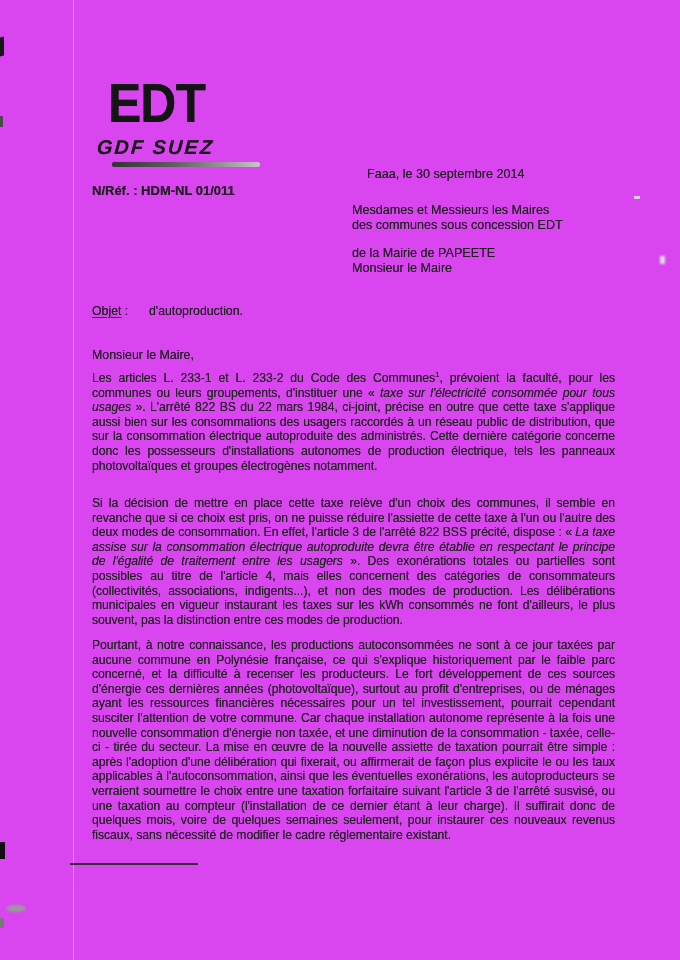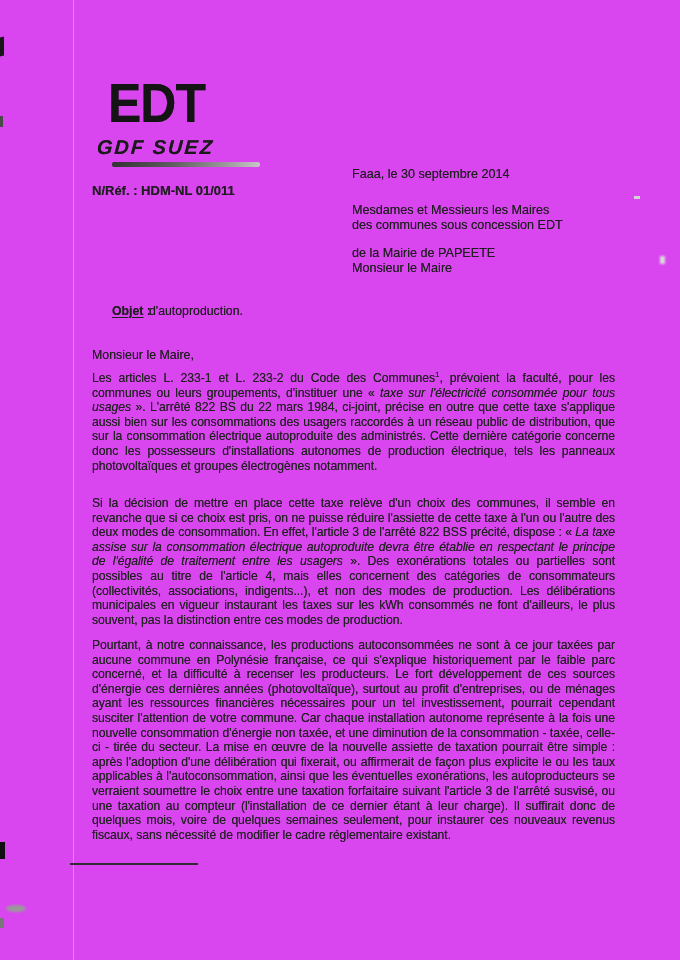--- a/index.html
+++ b/index.html
@@ -31,30 +31,30 @@
     color:#1a1a1a; transform:skewX(-4deg); line-height:1;
   }
   .logo-smudge{
     position:absolute; left:112px; top:162px; width:148px; height:5px;
     background:linear-gradient(90deg,#333 0%,#5d5d5d 40%,#979797 75%,#c6c6c6 100%);
     filter:blur(0.5px); border-radius:2px;
   }
   .ref-line{ position:absolute; left:92px; top:183px; font-size:13px; font-weight:bold; }
   .ref-label{ text-underline-offset:2px;text-align:right; }
   .header-right{ position:absolute; left:352px; top:167px; font-size:12.6px; line-height:15px; }
-  .dateline{ margin-bottom:21px; }
+  .dateline{ margin-bottom:21px;margin-left:15px; }
   .recipient-block{ margin-bottom:13px; }
   .addressee-block{ line-height:14.5px; }
 
   .subject{
     position:absolute; left:92px; top:304px; width:523px;
     font-size:12.3px; line-height:15.5px; padding-left:0;
   }
   .subject-inner{ position:relative; padding-left:57px; }
-  .subject-label{ position:absolute; left:0; top:0; font-weight:bold; white-space:nowrap;margin-left:20px; }
+  .subject-label{ position:absolute; left:0; top:0; font-weight:normal; white-space:nowrap; }
   .subject-label .u{ text-decoration:underline; text-underline-offset:2px; }
   .subj-l1{ text-align:justify; text-align-last:justify; }
 
   .salutation{ position:absolute; left:92px; top:348px; font-size:12.4px; }
 
   .para{
     position:absolute; left:92px; width:523px;
     font-size:12.2px; line-height:14.6px; text-align:justify; letter-spacing:-0.05px;
     color:#212121;
   }

